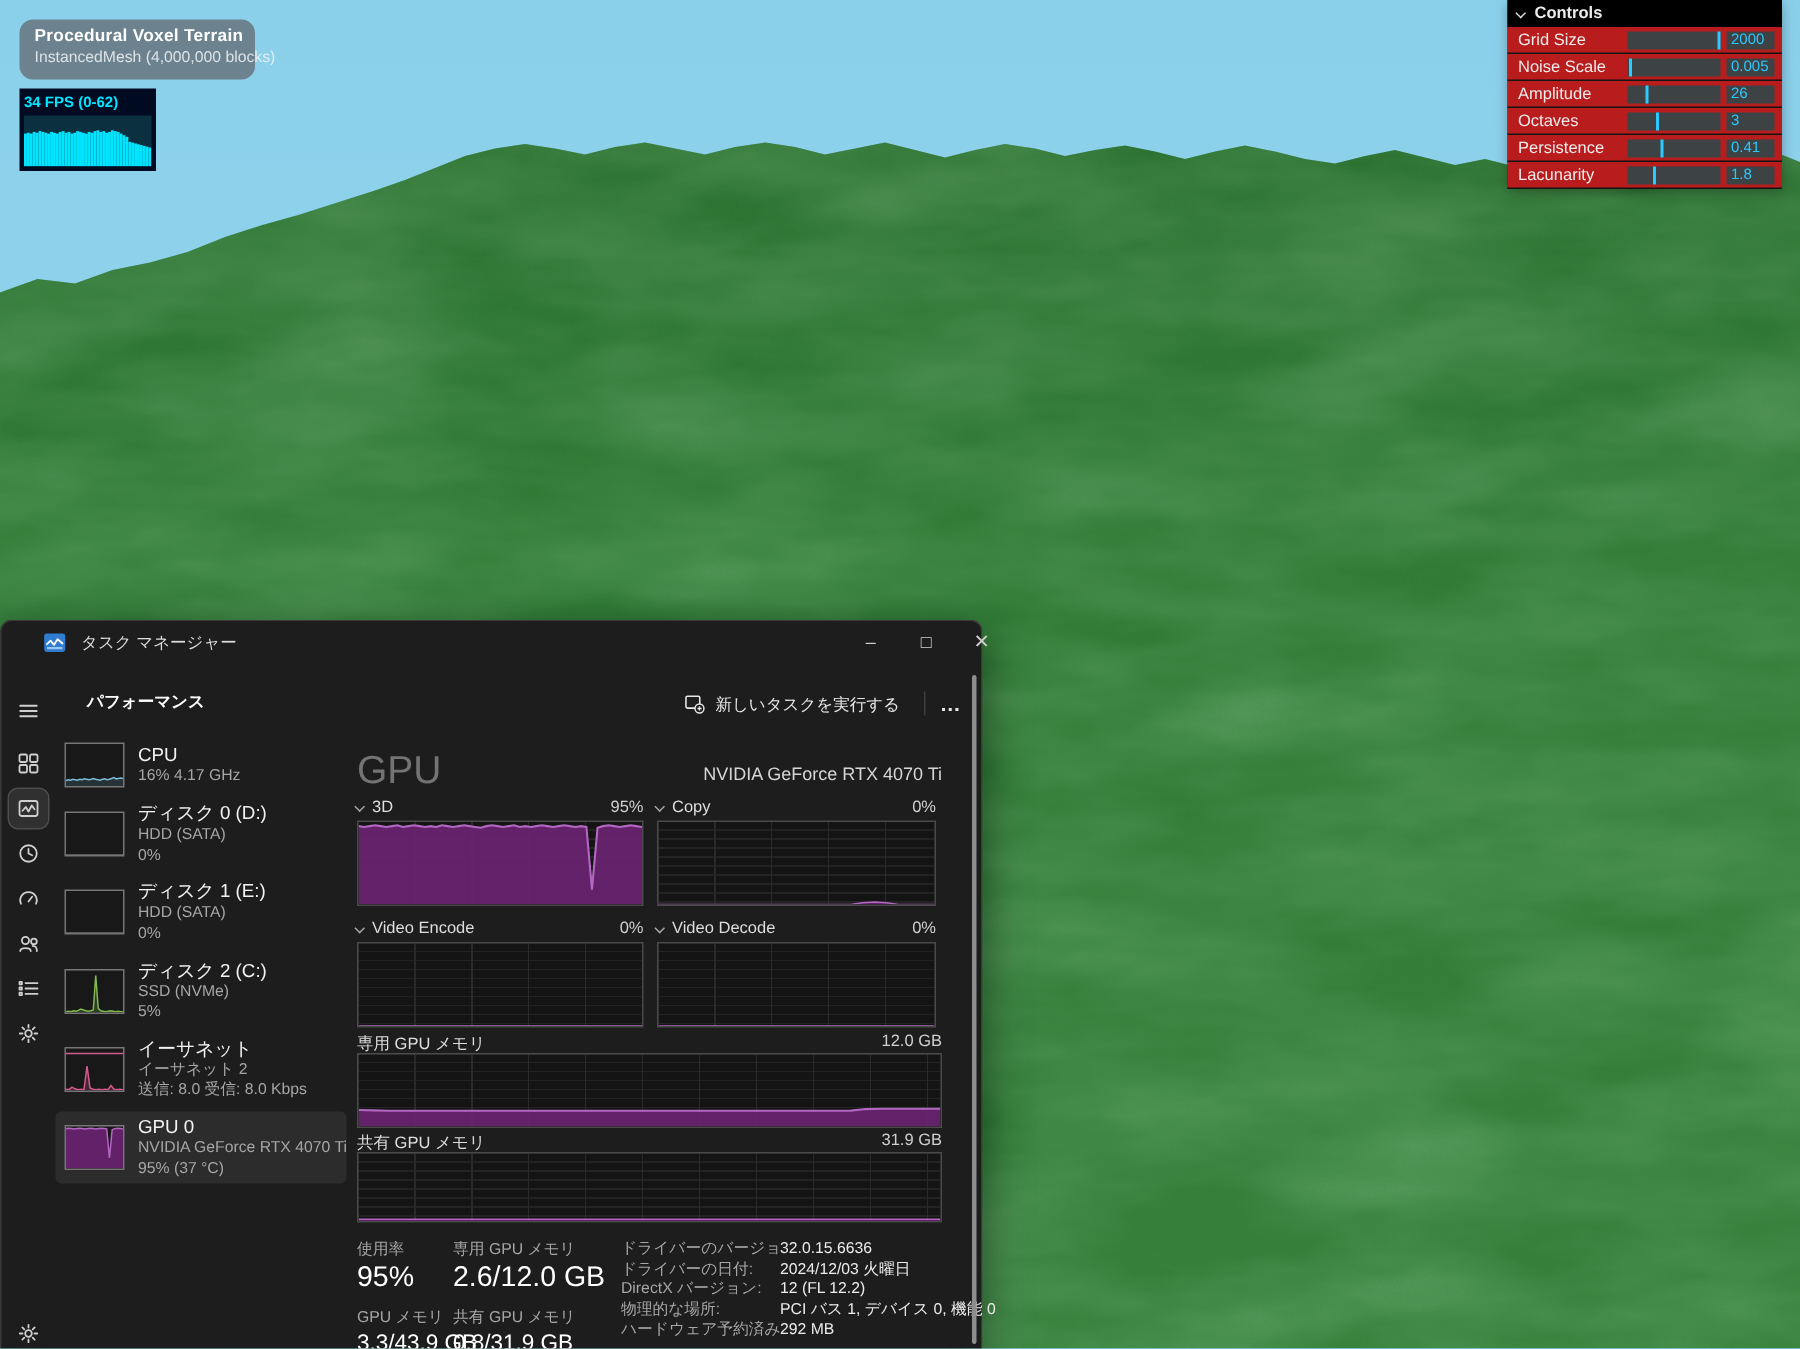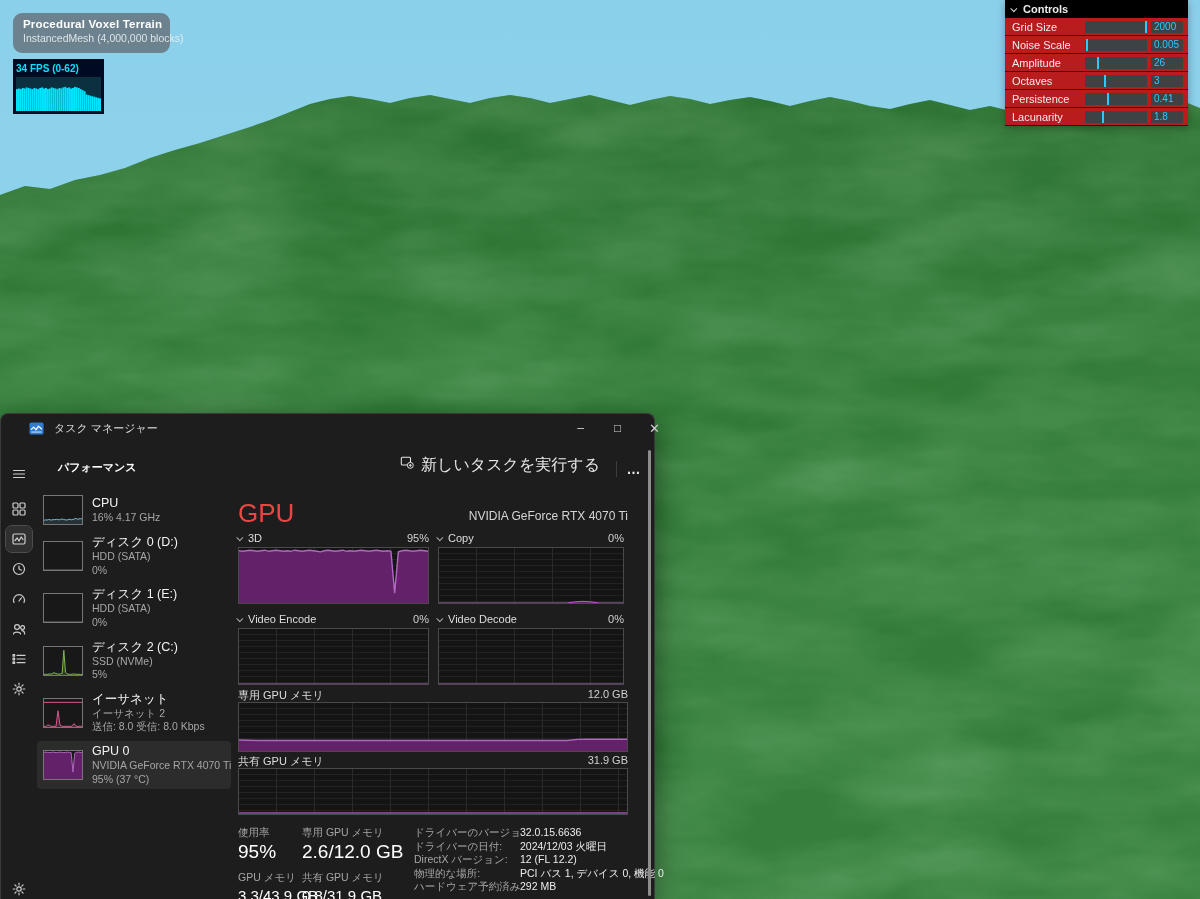--- a/index.html
+++ b/index.html
@@ -43,22 +43,22 @@
     box-shadow:0 10px 30px rgba(0,0,0,.5); color:#e8e8e8; }
   .tm-titlebar { position:absolute; left:0; top:0; width:100%; height:28px;margin-left:19px; }
   .tm-appicon { position:absolute; left:9px; top:7px; width:15px; height:15px; }
   .tm-title { position:absolute; left:34px; top:7px; font-size:11px; color:#dcdcdc; white-space:nowrap; }
   .tm-caption { position:absolute; right:0; top:0; display:flex; }
   .cap-btn { width:37px; height:28px; display:flex; align-items:center; justify-content:center;
     font-size:12px; color:#cfcfcf; cursor:pointer; }
   .cap-btn.close { font-size:13px; }
 
   .tm-page-title { position:absolute; left:57px; top:46px; font-size:11px; font-weight:bold; color:#fff; white-space:nowrap; }
-  .run-task { position:absolute; top:41px; right:44px; height:28px; display:flex; align-items:flex-start; gap:7px;
-    padding:0 10px; border-radius:4px; font-size:16px; color:#e8e8e8; cursor:pointer; white-space:nowrap; }
+  .run-task { position:absolute; top:41px; right:44px; height:28px; display:flex; align-items:center; gap:7px;
+    padding:0 10px; border-radius:4px; font-size:11px; color:#e8e8e8; cursor:pointer; white-space:nowrap; }
   .bar-sep { position:absolute; top:47px; right:37px; width:1px; height:16px; background:#3d3d3d; }
   .more-btn { position:absolute; top:41px; right:6px; width:28px; height:28px; border-radius:4px;
     display:flex; align-items:center; justify-content:center; font-size:14px; font-weight:bold;
     letter-spacing:1px; color:#e8e8e8; cursor:pointer; }
 
   
   .nav-item { position:absolute; left:5px; width:26px; height:26px; border-radius:6px;
     display:flex; align-items:center; justify-content:center; cursor:pointer; }
   .nav-item.selected { background:#303030; outline:1px solid #4d4d4d; }
   .nav-item svg { width:16px; height:16px; stroke:#cfcfcf; fill:none; stroke-width:1.2; stroke-linecap:round; stroke-linejoin:round; }
@@ -68,21 +68,21 @@
   .perf-item { display:flex; align-items:center; gap:9px; padding:3px 6px; border-radius:4px; cursor:pointer; }
   .perf-item[data-state="selected"] { background:#2c2c2c; }
   .mini-chart { position:relative; width:40px; height:30px; background:#181818;
     border:1px solid #767676; flex:none; overflow:hidden; }
   .perf-name { font-size:12.5px; color:#f2f2f2; line-height:1.2; white-space:nowrap; }
   .perf-sub { font-size:10.5px; color:#a6a6a6; line-height:1.3; white-space:nowrap; }
   .perf-sub:empty { display:none; }
 
   
   .tm-main { position:absolute; left:237px; top:0; width:390px; height:100%; }
-  .gpu-title { position:absolute; left:0; top:84px; font-size:26px; font-weight:normal; color:#ef4444; }
+  .gpu-title { position:absolute; left:0; top:84px; font-size:26px; font-weight:normal; color:#737373; }
   .gpu-adapter { position:absolute; right:0; top:95px; font-size:12px; color:#d6d6d6; white-space:nowrap; }
 
   .eng-grid { position:absolute; left:0; top:118px; width:390px; display:grid;
     grid-template-columns:191px 186px; column-gap:9px; row-gap:9px; }
   .eng-label { display:flex; align-items:center; gap:5px; font-size:11px; color:#dedede;
     margin-bottom:3px; cursor:pointer; }
   .eng-label .chev { border-color:#a8a8a8; }
   .eng-pct { margin-left:auto; color:#d0d0d0; }
   .chart { position:relative; overflow:hidden; }
   .grid-bg { background-color:#141414;

